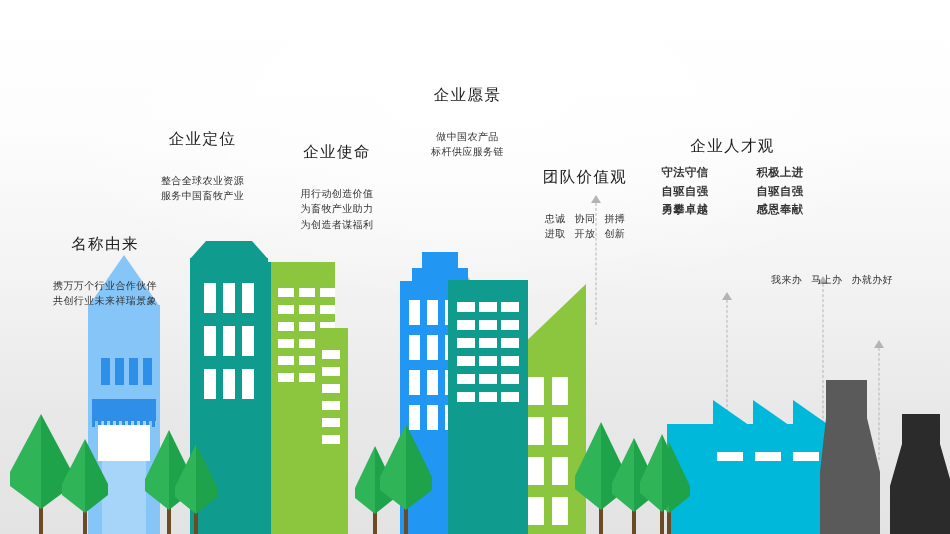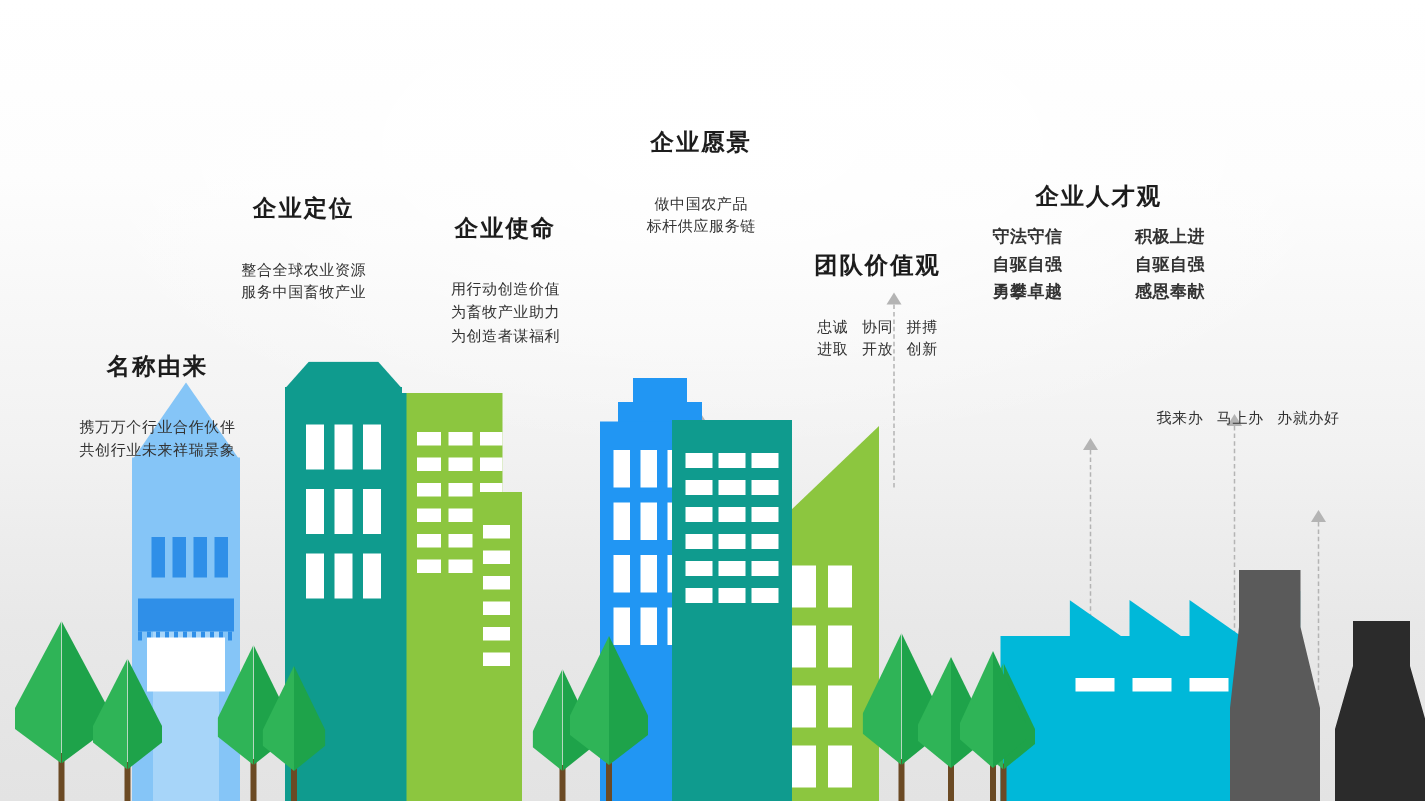--- a/index.html
+++ b/index.html
@@ -40,21 +40,21 @@
     color: #3b3b3b;
     font-weight: bold;
     letter-spacing: 0.6px;
     white-space: nowrap;
   }
 
   
   .block { position: absolute; z-index: 6; text-align: center; }
   .blk-title {
     font-size: 15.5px;
-    font-weight: bold;
+    font-weight: normal;
     color: #1c1c1c;
     letter-spacing: 1.4px;
     white-space: nowrap;
     line-height: 1.2;
     text-align: center;
   }
   .blk-lines {
     margin-top: 24px;
     font-size: 10px;
     color: #333333;
@@ -190,21 +190,21 @@
         <span>拼搏</span>
       </div>
       <div class="inline-row">
         <span>进取</span>
         <span>开放</span>
         <span>创新</span>
       </div>
     </div>
   </div>
 
-  <div class="block" style="left:645px; top:122px; width:175px;">
+  <div class="block" style="left:645px; top:137px; width:175px;">
     <div class="blk-title">企业人才观</div>
     <div class="grid2">
       <span>守法守信</span>
       <span>积极上进</span>
       <span>自驱自强</span>
       <span>自驱自强</span>
       <span>勇攀卓越</span>
       <span>感恩奉献</span>
     </div>
   </div>

